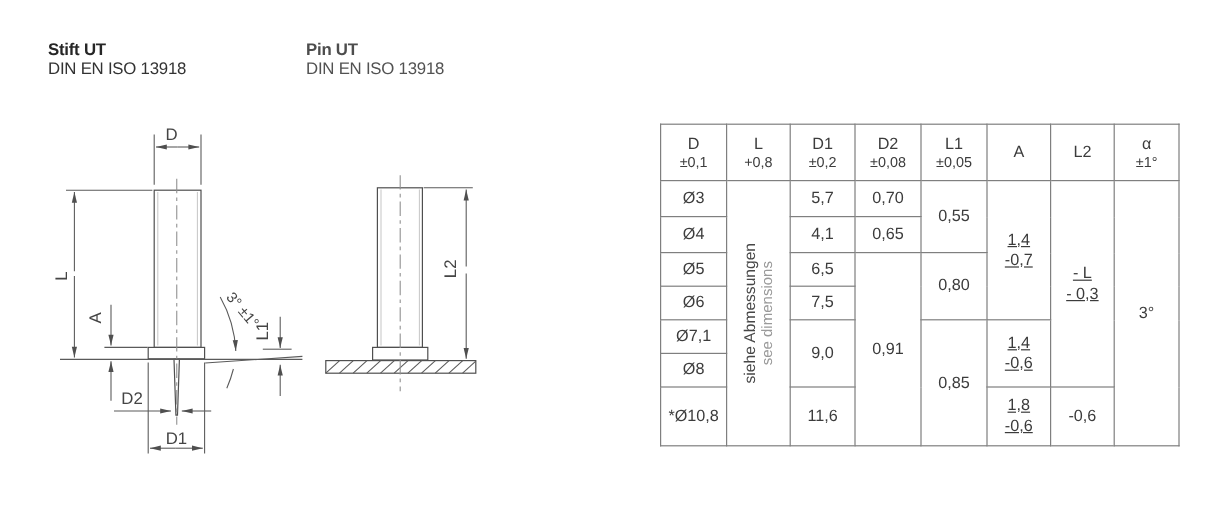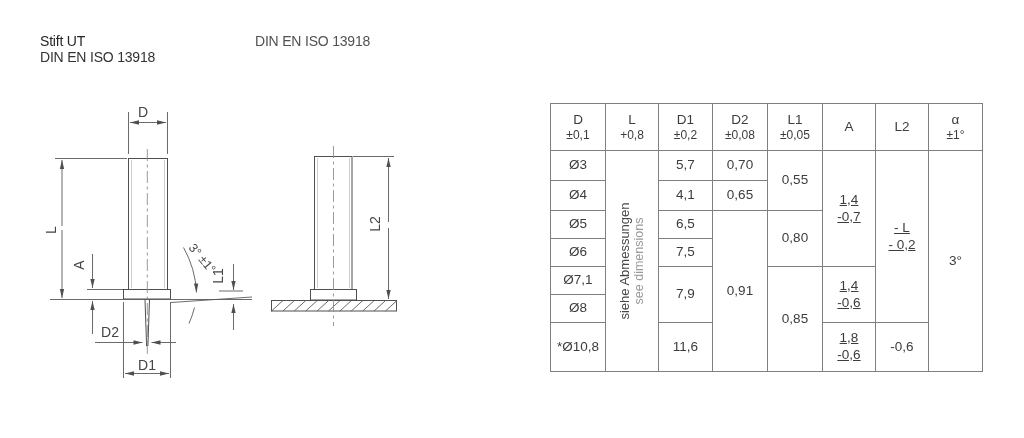--- a/index.html
+++ b/index.html
@@ -1,20 +1,20 @@
 <!DOCTYPE html>
 <html><head>
 <meta charset="utf-8">
 <style>
   html,body{margin:0;padding:0;background:#ffffff;}
   body{width:1024px;height:438px;position:relative;font-family:"Liberation Sans",sans-serif;overflow:hidden;}
 
   
   .title-block{position:absolute;top:33px;line-height:16px;font-size:14px;letter-spacing:-0.2px;}
-  .title-block .name{font-weight:normal;}
+  .title-block .name{font-weight:bold;}
   #title-de{left:40px;color:#262626;}
   #title-de .std{color:#333333;}
   #title-en{left:255px;color:#4d4d4d;}
   #title-en .std{color:#525252;}
 
   
   #drawing{position:absolute;left:0;top:0;}
   .ln{stroke:#4f4f4f;stroke-width:1;fill:none;}
   .thin{stroke:#5a5a5a;stroke-width:0.9;fill:none;}
   .shade{stroke:#c9c9c9;stroke-width:0.9;}
@@ -37,20 +37,21 @@
   td.l-note .en{display:block;color:#9a9a9a;font-size:12.5px;line-height:14px;}
 </style>
 </head>
 <body>
 
 <div class="title-block" id="title-de">
   <div class="name">Stift UT</div>
   <div class="std">DIN EN ISO 13918</div>
 </div>
 <div class="title-block" id="title-en">
+  <div class="name">Pin UT</div>
   <div class="std">DIN EN ISO 13918</div>
 </div>
 
 <svg id="drawing" width="1024" height="438" viewBox="0 0 1024 438">
   <defs>
     <marker id="arr" markerWidth="11" markerHeight="6" refX="10.3" refY="3" orient="auto">
       <path d="M0.3,0.6 L10.3,3 L0.3,5.4 Z" fill="#4f4f4f"></path>
     </marker>
   </defs>
 
@@ -205,21 +206,21 @@
     </td>
     <td>5,7</td>
     <td>0,70</td>
     <td rowspan="2">0,55</td>
     <td rowspan="4" class="two-line">
       <div>1,4</div>
           <div>-0,7</div>
     </td>
     <td rowspan="6" class="two-line">
       <div>- L</div>
-          <div>- 0,2</div>
+          <div>- 0,3</div>
     </td>
     <td rowspan="7">3°</td>
   </tr>
 
   <tr style="height:30px">
     <td>Ø4</td>
     <td>4,1</td>
     <td>0,65</td>
   </tr>
 
@@ -230,21 +231,21 @@
     <td rowspan="2">0,80</td>
   </tr>
 
   <tr style="height:28px">
     <td>Ø6</td>
     <td>7,5</td>
   </tr>
 
   <tr style="height:28px">
     <td>Ø7,1</td>
-    <td rowspan="2">7,9</td>
+    <td rowspan="2">9,0</td>
     <td rowspan="3">0,85</td>
     <td rowspan="2" class="two-line">
       <div>1,4</div>
           <div>-0,6</div>
     </td>
   </tr>
 
   <tr style="height:28px">
     <td>Ø8</td>
   </tr>

